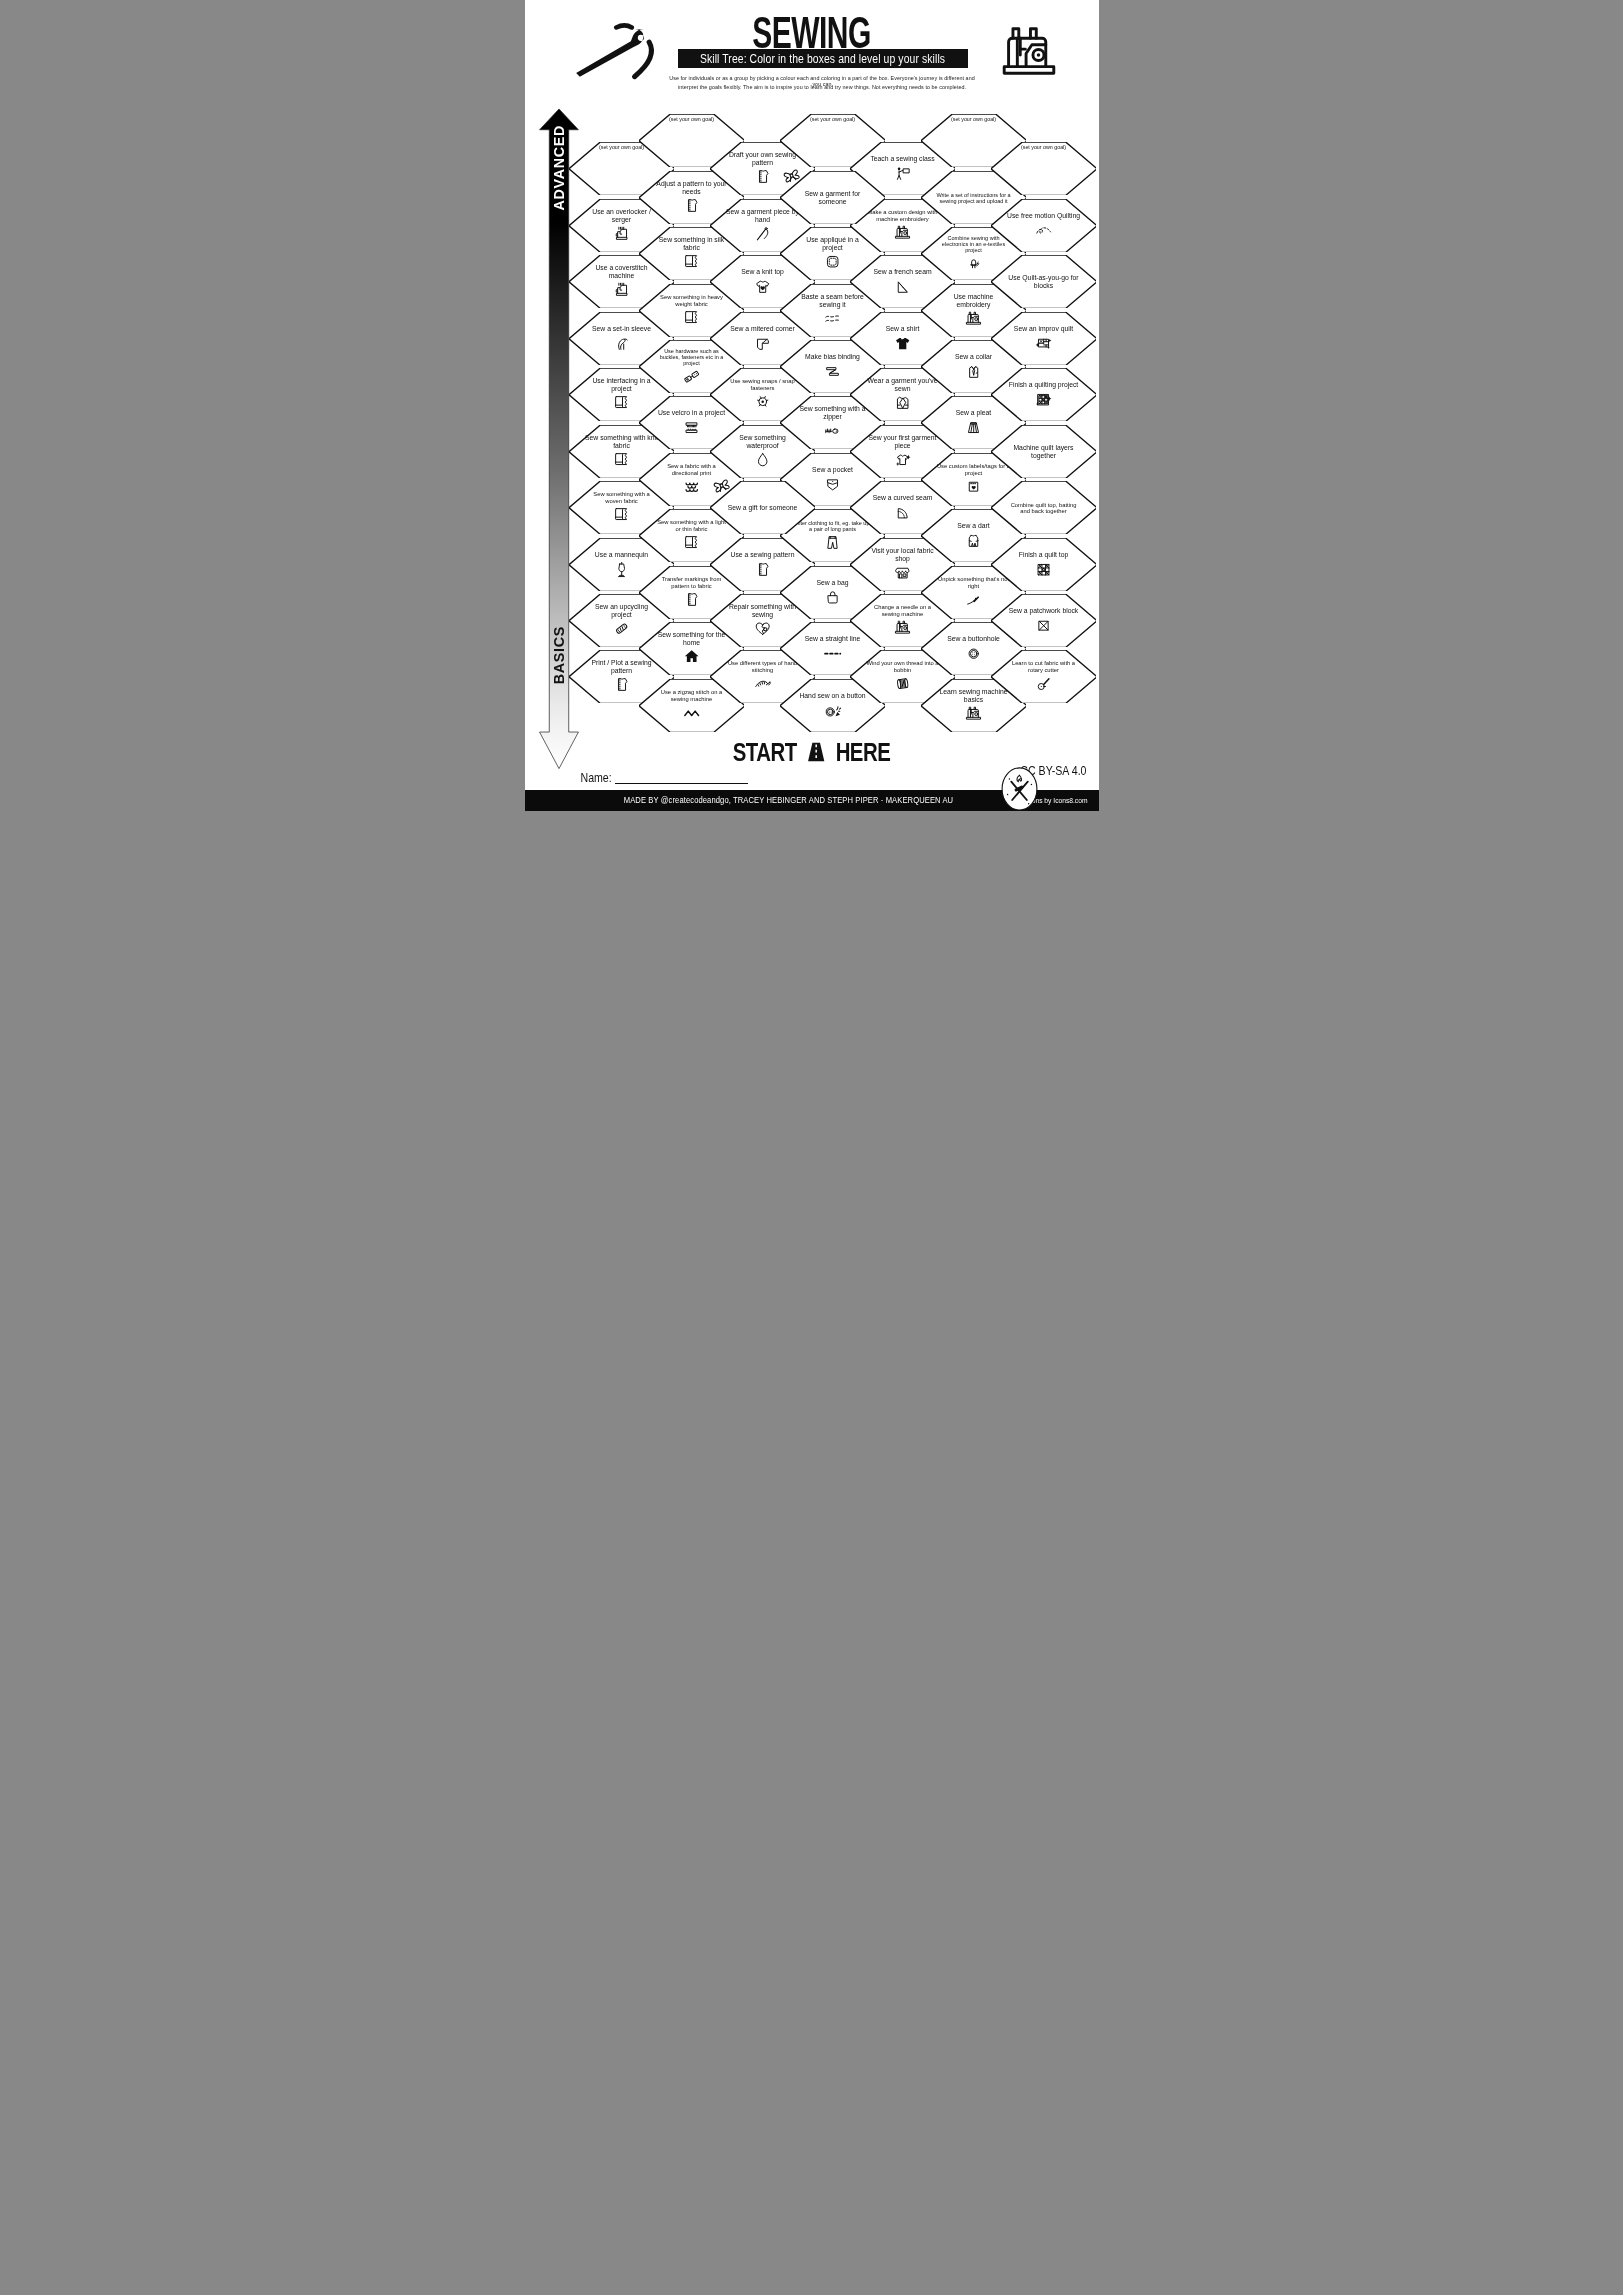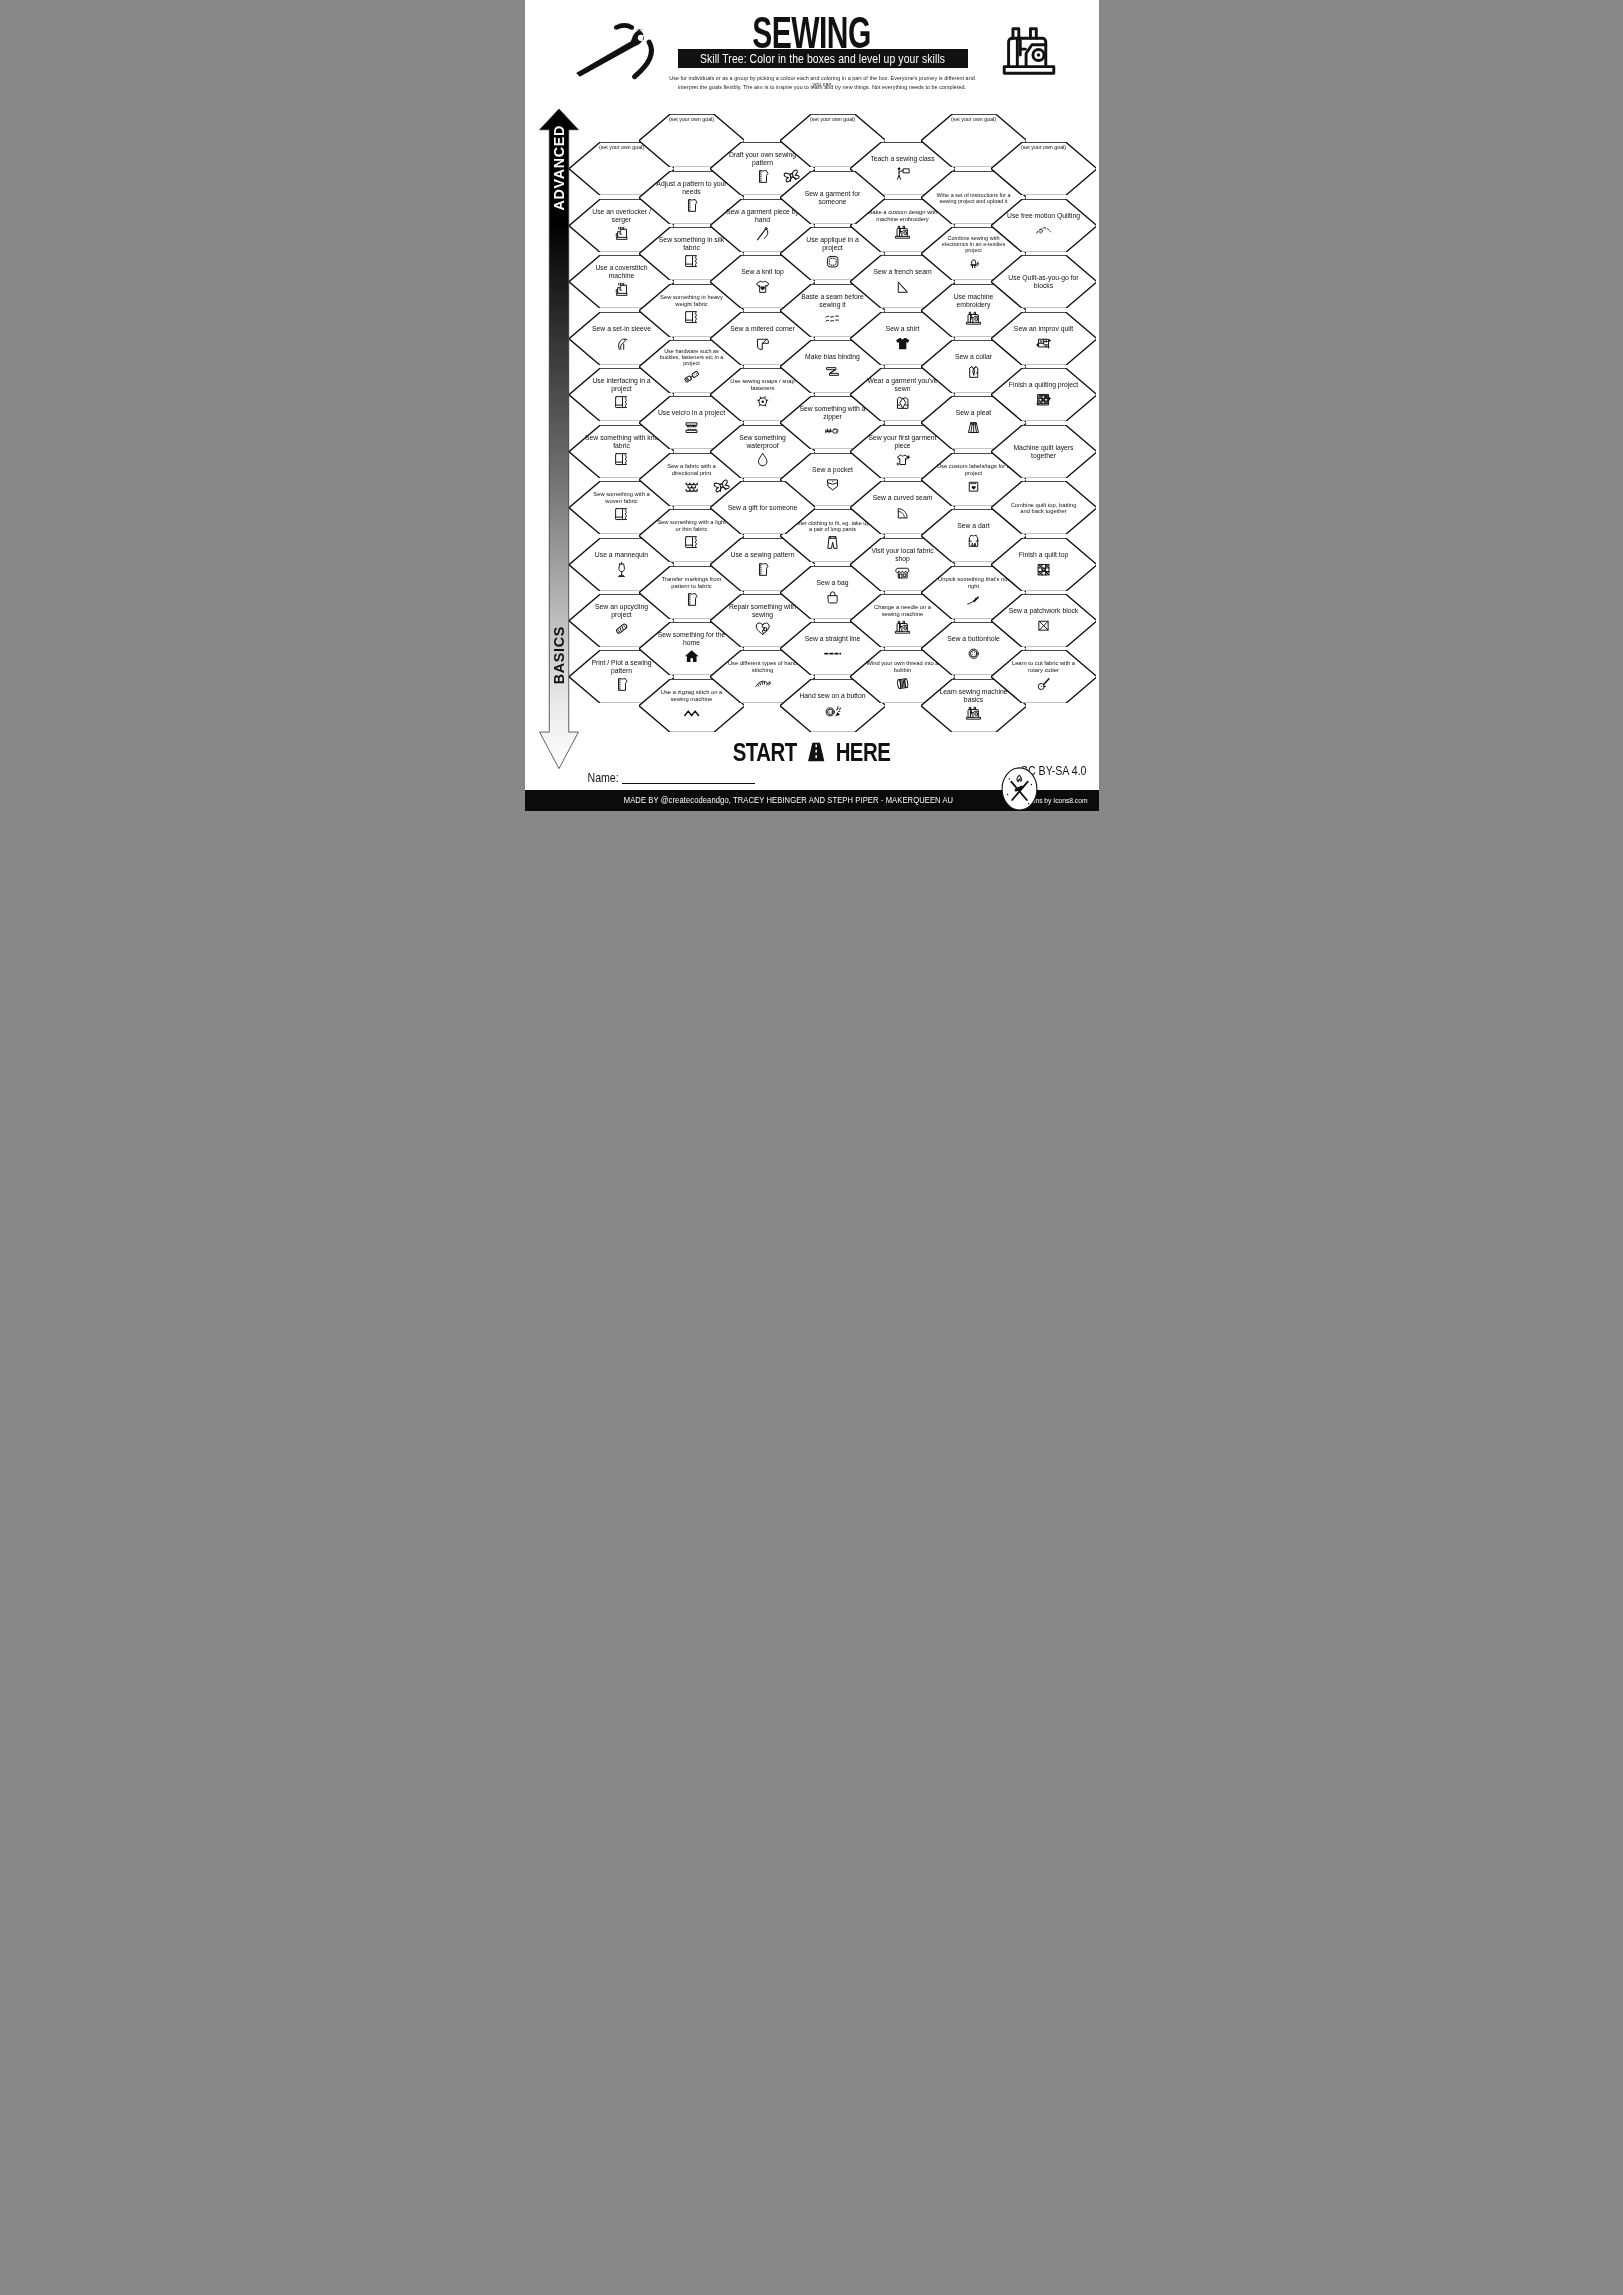--- a/index.html
+++ b/index.html
@@ -39,21 +39,21 @@
   .hex.goal .hex-label { font-size:5.3px; font-weight:400; }
   .icon { width:19.4px; height:19.4px; flex:0 0 auto; }
   .icon svg { width:100%; height:100%; stroke:var(--ink); fill:none; stroke-width:2.4; stroke-linecap:round; stroke-linejoin:round; }
   .icon.icon-topleft { position:absolute; left:1.9px; top:-5.6px; width:21px; height:21px; transform:rotate(-18deg); }
   .noicon .hex-content { gap:0; }
 
   
   #start-wrap { position:absolute; left:50%; top:739px; transform:translateX(-50%); display:flex; align-items:center; gap:6.5px; }
   .start-word { font-size:20.4px; font-weight:900; transform:scaleY(1.25); letter-spacing:-0.5px; color:var(--ink); }
   #road-icon { width:26px; height:26px; }
-  #name-row { position:absolute; left:63px; top:772px; display:flex; align-items:flex-end; }
+  #name-row { position:absolute; left:56px; top:772px; display:flex; align-items:flex-end; }
   #name-label { font-size:10.6px; font-weight:400; transform:scaleY(1.2); transform-origin:bottom left; color:var(--ink); }
   #name-line { width:133px; border-bottom:1.2px solid var(--ink); height:12px; margin-left:3.7px; }
   #footer { position:absolute; left:0; bottom:0; width:100%; height:21px; background:#0b0b0b; }
   #credit { position:absolute; left:56px; top:5.6px; width:416px; text-align:center; color:#fff; font-size:7.6px;
             font-weight:400; transform:scaleY(1.15); letter-spacing:0.1px; white-space:nowrap; }
   #icons-credit { position:absolute; right:11px; top:6.5px; color:#fff; font-size:6.7px; font-weight:400; transform:scaleY(1.15); }
   #license { position:absolute; right:12px; top:764px; font-size:10.6px; font-weight:500; transform:scaleY(1.15); color:var(--ink); }
   #logo-wrap { position:absolute; left:476px; top:767px; width:37px; height:44px; z-index:5; }
 </style>
 </head>

